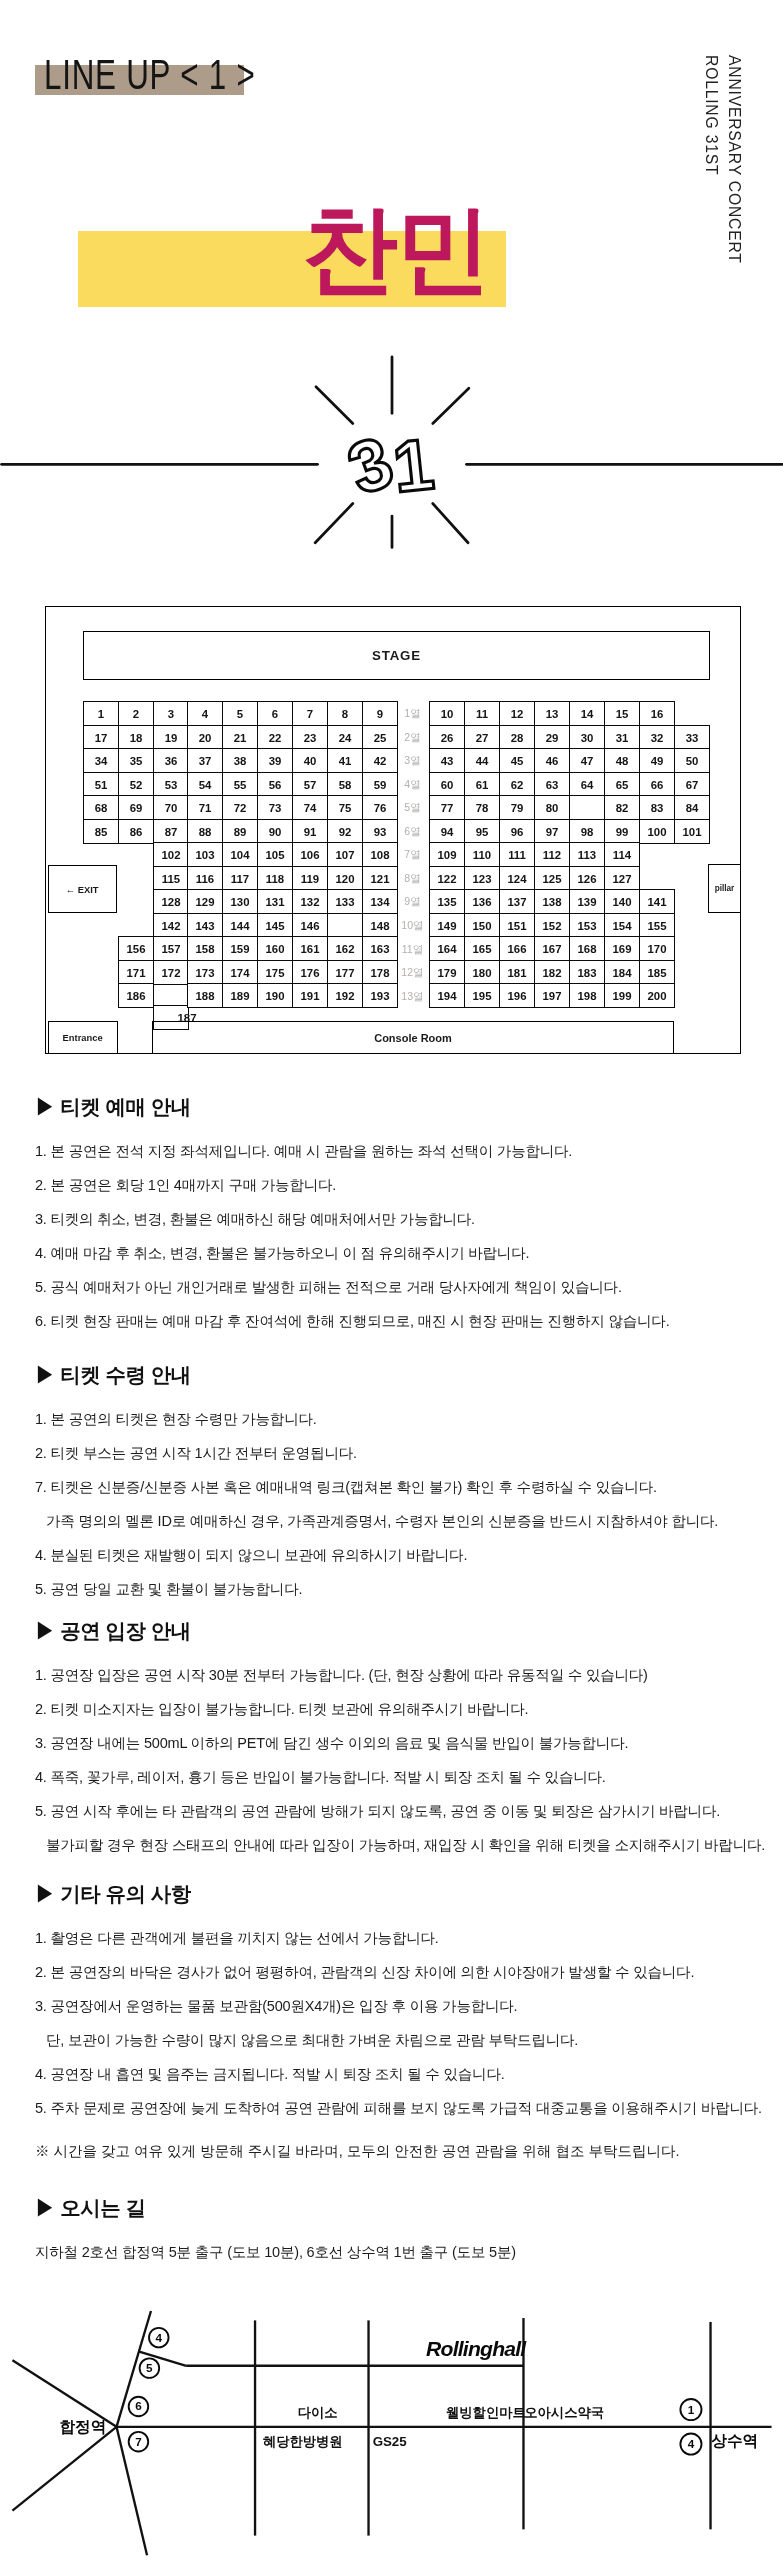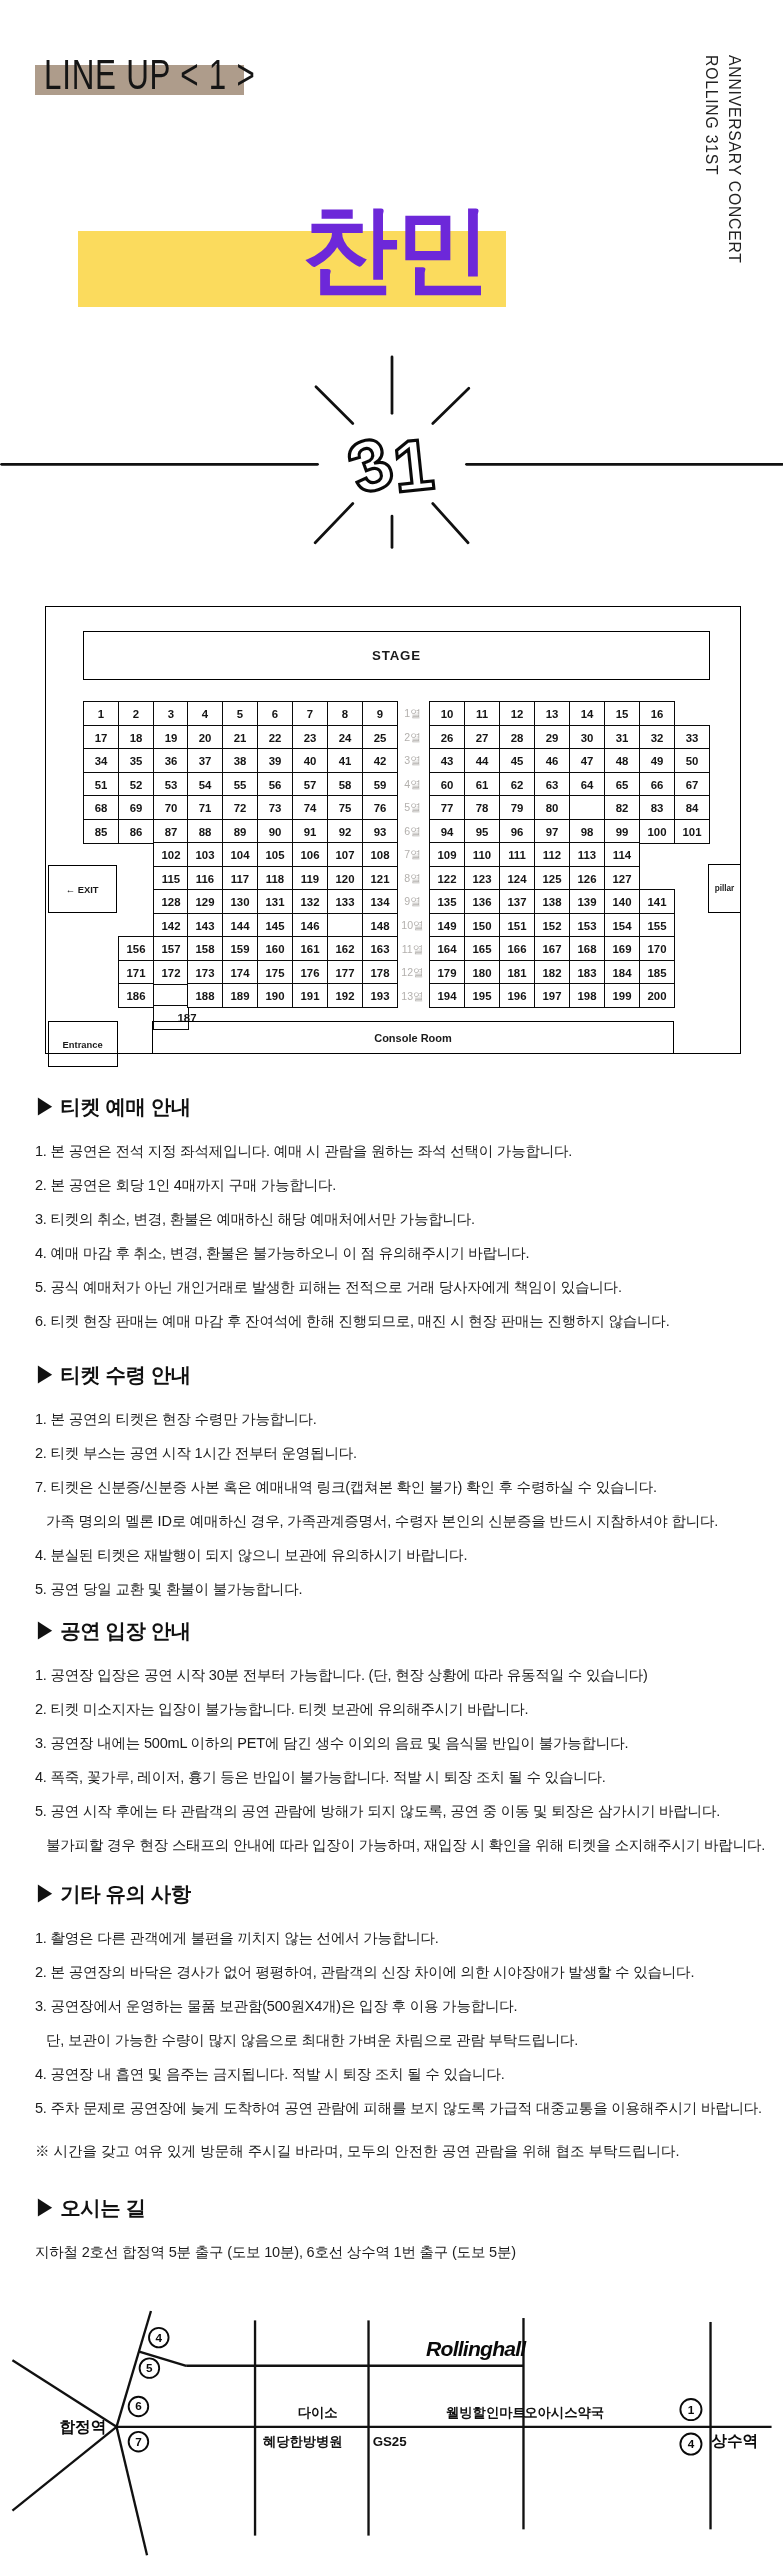--- a/index.html
+++ b/index.html
@@ -9,35 +9,35 @@
   
   .lineup-box { position:absolute; left:35px; top:65px; width:209px; height:30px; background:#ae9c8b; }
   .lineup-text { position:absolute; left:44px; top:53px; font-size:33px; line-height:33px; font-weight:400;
                  letter-spacing:0.8px; transform:scale(0.95,1.3); transform-origin:left top; color:#151515; white-space:nowrap; }
   .side-vert { position:absolute; top:55px; right:41px; display:flex; gap:5.5px; }
   .side-vert div { writing-mode:vertical-rl; font-size:15.7px; letter-spacing:0.8px; font-weight:400; color:#222; }
 
   
   .yellow-band { position:absolute; left:78px; top:231px; width:428px; height:76px; background:#fbdb5d; }
   .artist-name { position:absolute; left:302px; top:201px; font-size:96px; line-height:1; font-weight:900;
-                 letter-spacing:-2.4px; color:#6d28d9; white-space:nowrap; }
+                 letter-spacing:-2.4px; color:#be185d; white-space:nowrap; }
 
   
   .logo-svg { position:absolute; left:0; top:345px; }
 
   
   .chart { position:absolute; left:45px; top:606px; width:696px; height:448px; border:1.2px solid #000; background:#fff; }
   .stage-box { position:absolute; left:37px; top:23.5px; width:627px; height:49px; border:1.2px solid #000;
                display:flex; align-items:center; justify-content:center; font-weight:700; font-size:13.3px; letter-spacing:0.8px; }
   .seat { position:absolute; width:36px; height:25px; border:1.2px solid #0a0a0a; display:flex; align-items:center;
           justify-content:center; font-size:11.4px; font-weight:700; color:#151515; background:#fff; }
   .rowlab { position:absolute; width:33px; text-align:center; font-size:10.6px; font-weight:500; color:#b3b0ad; }
   .exit-box { position:absolute; left:1.6px; top:258px; width:69px; height:48px; border:1.2px solid #000;
               display:flex; align-items:center; justify-content:center; font-size:9.4px; font-weight:700; }
-  .entrance-box { position:absolute; left:1.6px; top:414px; width:70px; height:46px; border:1.2px solid #000;
+  .entrance-box { position:absolute; left:1.6px; top:414px; width:70px; height:33px; border:1.2px solid #000;
                   display:flex; align-items:center; justify-content:center; font-size:9.4px; font-weight:700; }
   .console-box { position:absolute; left:106px; top:414px; width:522px; height:33px; border:1.2px solid #000;
                  display:flex; align-items:center; justify-content:center; font-size:11px; font-weight:700; }
   .pillar-box { position:absolute; left:662px; top:257px; width:33px; height:49px; border:1.2px solid #000;
                 display:flex; align-items:center; justify-content:center; font-size:8.2px; font-weight:700; }
 
   
   .info { position:absolute; left:35px; width:729px; }
   .info h2 { font-size:20.4px; font-weight:800; color:#111; height:26px; line-height:26px; margin-bottom:14px; letter-spacing:-0.4px; }
   .info .ln { height:34px; display:flex; align-items:center; font-size:14.5px; font-weight:500; color:#1c1c1c; letter-spacing:-0.2px; white-space:nowrap; }

